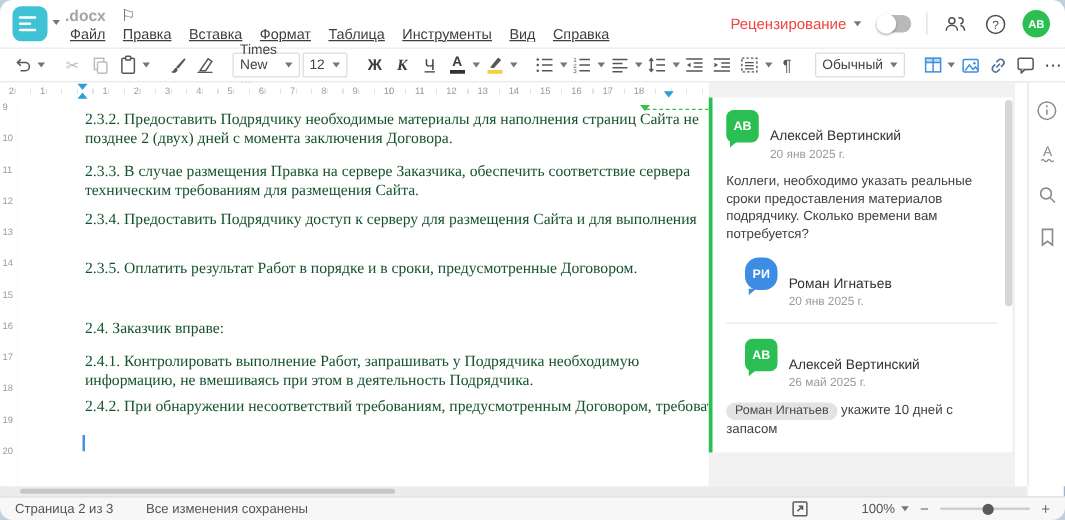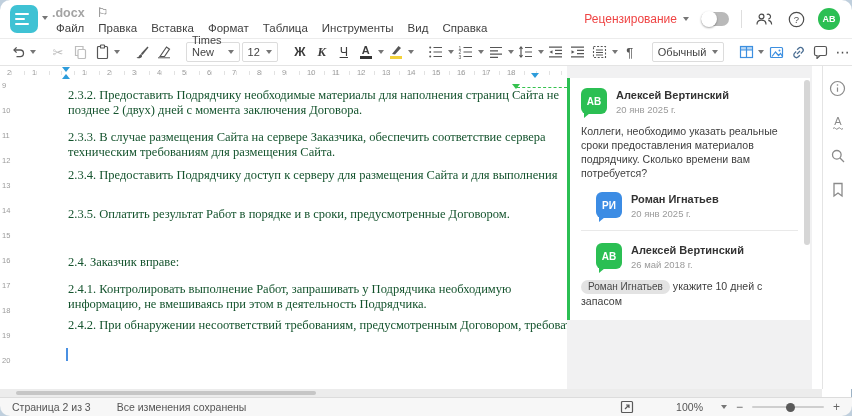--- a/index.html
+++ b/index.html
@@ -11,21 +11,21 @@
   .logo{position:absolute;left:10px;top:5px;width:28px;height:28px;border-radius:7px;background:#3fc2d4;display:flex;flex-direction:column;justify-content:center;gap:3px;padding-left:5px;box-sizing:border-box;cursor:pointer;}
   .logo i{display:block;height:2px;background:#fff;border-radius:1px;}
   .logo i:nth-child(1){width:14px;}.logo i:nth-child(2){width:10px;}.logo i:nth-child(3){width:14px;}
   .logo-caret{position:absolute;left:42px;top:16px;}
   .caret{width:0;height:0;border-left:3.5px solid transparent;border-right:3.5px solid transparent;border-top:4px solid #767676;display:inline-block;}
   .title-row{position:absolute;left:56px;top:5px;font-size:12.5px;color:#333;display:flex;align-items:center;gap:6px;}
   .title-main{font-weight:bold;}
   .title-ext{color:#a3a3a3;font-weight:bold;}
   .flag-icon{color:#5a5a5a;font-size:13px;margin-left:6px;}
   .menu-row{position:absolute;left:56px;top:21.5px;display:flex;gap:14px;font-size:11.5px;color:#3f3f3f;}
-  .menu-item{cursor:pointer;}
+  .menu-item{cursor:pointer;text-decoration:underline;}
   .header-right{position:absolute;right:12px;top:0;height:38px;display:flex;align-items:center;gap:12px;}
   .review{display:flex;align-items:center;gap:6px;font-size:12px;color:#ef4444;cursor:pointer;}
   .toggle{width:28px;height:14px;border-radius:8px;background:#b9b9b9;position:relative;cursor:pointer;}
   .toggle .knob{position:absolute;left:0px;top:-1px;width:16px;height:16px;border-radius:50%;background:#fff;box-shadow:0 1px 2px rgba(0,0,0,.35);}
   .hdiv{width:1px;height:18px;background:#dedede;}
   .hicon{width:20px;height:20px;display:flex;align-items:center;justify-content:center;cursor:pointer;}
   .avatar-top{width:22px;height:22px;border-radius:50%;background:#2bbf53;color:#fff;font-size:9px;font-weight:bold;display:flex;align-items:center;justify-content:center;cursor:pointer;}
 
   
   .toolbar{position:absolute;left:0;top:38px;right:0;height:28px;border-top:1px solid #ececec;border-bottom:1px solid #e4e4e4;display:flex;align-items:center;padding:0 8px;box-sizing:border-box;gap:2px;background:#fff;}
@@ -65,38 +65,38 @@
   
   .comments{position:absolute;left:567px;top:66px;width:245px;bottom:27px;background:#f1f1f2;}
   .comment-card{position:absolute;left:0;top:12px;width:243px;background:#fff;border-left:3px solid #2bbf53;box-sizing:border-box;padding:10px 12px 12px 11px;}
   .citem{margin-top:12px;}
   .citem:first-child{margin-top:0;}
   .citem.reply .chead{margin-left:15px;}
   .chead{display:flex;gap:9px;align-items:flex-start;}
   .cavatar{width:26px;height:26px;border-radius:6px;color:#fff;font-size:10px;font-weight:bold;display:flex;align-items:center;justify-content:center;position:relative;flex:0 0 auto;}
   .cavatar::after{content:"";position:absolute;left:3px;bottom:-4px;border-left:5px solid transparent;border-right:0 solid transparent;border-top:5px solid inherit;}
   .tail{position:absolute;left:3px;bottom:-4px;width:0;height:0;border-right:6px solid transparent;border-top:5px solid;}
-  .cname{font-size:11px;font-weight:bold;color:#333;margin-top:1px;}
+  .cname{font-size:11px;font-weight:normal;color:#333;margin-top:15px;}
   .cdate{font-size:9.5px;color:#9a9a9a;margin-top:3px;}
   .cbody{margin-top:9px;font-size:10.6px;color:#404040;line-height:14px;width:214px;}
   .cdivider{height:1px;background:#e9e9e9;margin:11px 0 0 0;}
   .mention{display:inline-block;background:#e3e3e3;border-radius:8px;padding:0px 7px;font-size:10px;color:#4a4a4a;line-height:14px;}
   .cscroll{position:absolute;right:2px;top:14px;width:6px;height:165px;border-radius:3px;background:#d6d6d6;}
 
   
   .sidebar{position:absolute;right:0;top:66px;width:30px;bottom:27px;background:#fff;border-left:1px solid #e4e4e4;display:flex;flex-direction:column;align-items:center;padding-top:12px;gap:14px;box-sizing:border-box;}
   .sbtn{width:20px;height:20px;display:flex;align-items:center;justify-content:center;color:#8a8a8a;cursor:pointer;}
 
   
   .hscroll{position:absolute;left:0;bottom:19px;width:822px;height:8px;background:#ececec;}
   .hthumb{position:absolute;left:16px;top:2px;width:300px;height:4px;border-radius:2px;background:#c6c6c6;}
   .statusbar{position:absolute;left:0;bottom:0;right:0;height:19px;background:#f7f7f7;border-top:1px solid #dcdcdc;display:flex;align-items:center;font-size:10.5px;color:#555;padding:0 12px;box-sizing:border-box;}
   .sb-left{display:flex;gap:26px;}
   .sb-right{margin-left:auto;display:flex;align-items:center;gap:9px;}
-  .zoom-label{display:flex;align-items:center;gap:18px;cursor:pointer;margin-left:32px;}
+  .zoom-label{display:flex;align-items:center;gap:5px;cursor:pointer;margin-left:32px;}
   .slider{width:72px;height:2px;background:#cfcfcf;border-radius:1px;position:relative;cursor:pointer;}
   .slider .sknob{position:absolute;left:34px;top:-3.5px;width:9px;height:9px;border-radius:50%;background:#5a5a5a;}
   .pm{font-size:12px;color:#666;cursor:pointer;line-height:10px;}
 </style>
 </head>
 <body>
 
 <div class="window">
 
   <div class="header">
@@ -334,21 +334,21 @@
 
   <div class="v-ruler"><span><span class="vnum" style="top: 1px;">9</span><span class="vnum" style="top: 26px;">10</span><span class="vnum" style="top: 51px;">11</span><span class="vnum" style="top: 76px;">12</span><span class="vnum" style="top: 101px;">13</span><span class="vnum" style="top: 126px;">14</span><span class="vnum" style="top: 151px;">15</span><span class="vnum" style="top: 176px;">16</span><span class="vnum" style="top: 201px;">17</span><span class="vnum" style="top: 226px;">18</span><span class="vnum" style="top: 251px;">19</span><span class="vnum" style="top: 276px;">20</span></span></div>
 
   <div class="page">
     <div id="doc-text">
         <div class="para" style="top: 8px;">
           <div class="dline"><span>2.3.2. Предоставить Подрядчику необходимые материалы для наполнения страниц Сайта не</span></div>
           <div class="dline"><span class="spell">позднее</span><span> 2 (двух) дней с момента заключения Договора.</span></div>
         </div>
         <div class="para" style="top: 50px;">
-          <div class="dline"><span>2.3.3. В случае размещения Сайта на сервере Заказчика, обеспечить соответствие сервера</span></div>
+          <div class="dline"><span>2.3.3. В случае размещения Правка на сервере Заказчика, обеспечить соответствие сервера</span></div>
           <div class="dline"><span>техническим требованиям для размещения Сайта.</span></div>
         </div>
         <div class="para" style="top: 88px;">
           <div class="dline"><span>2.3.4. Предоставить Подрядчику доступ к серверу для размещения Сайта и для выполнения</span></div>
         </div>
         <div class="para" style="top: 127px;">
           <div class="dline"><span>2.3.5. Оплатить результат Работ в порядке и в сроки, предусмотренные Договором.</span></div>
         </div>
         <div class="para" style="top: 175px;">
           <div class="dline"><span>2.4. Заказчик вправе:</span></div>
@@ -373,34 +373,34 @@
             <div class="cavatar" style="background: rgb(43, 191, 83);">АВ<span class="tail" style="border-top-color: rgb(43, 191, 83);"></span></div>
             <div>
               <div class="cname">Алексей Вертинский</div>
               <div class="cdate">20 янв 2025 г.</div>
             </div>
           </div>
           <div class="cbody">Коллеги, необходимо указать реальные сроки предоставления материалов подрядчику. Сколько времени вам потребуется?</div>
         </div>
         <div class="citem reply">
           <div class="chead">
-            <div class="cavatar" style="background: rgb(60, 140, 228);">РИ<span class="tail" style="border-top-color: rgb(60, 140, 228);"></span></div>
+            <div class="cavatar" style="background: rgb(60, 140, 228); border-radius: 11px;">РИ<span class="tail" style="border-top-color: rgb(60, 140, 228);"></span></div>
             <div>
               <div class="cname">Роман Игнатьев</div>
               <div class="cdate">20 янв 2025 г.</div>
             </div>
           </div>
         </div>
         <div class="cdivider"></div>
         <div class="citem reply">
           <div class="chead">
             <div class="cavatar" style="background: rgb(43, 191, 83);">АВ<span class="tail" style="border-top-color: rgb(43, 191, 83);"></span></div>
             <div>
               <div class="cname">Алексей Вертинский</div>
-              <div class="cdate">26 май 2018 г.</div>
+              <div class="cdate">26 май 2025 г.</div>
             </div>
           </div>
           <div class="cbody"><span class="mention">Роман Игнатьев</span> укажите 10 дней с запасом</div>
         </div>
       </div>
     <div class="cscroll"></div>
   </div>
 
   <div class="sidebar">
     <div class="sbtn">

